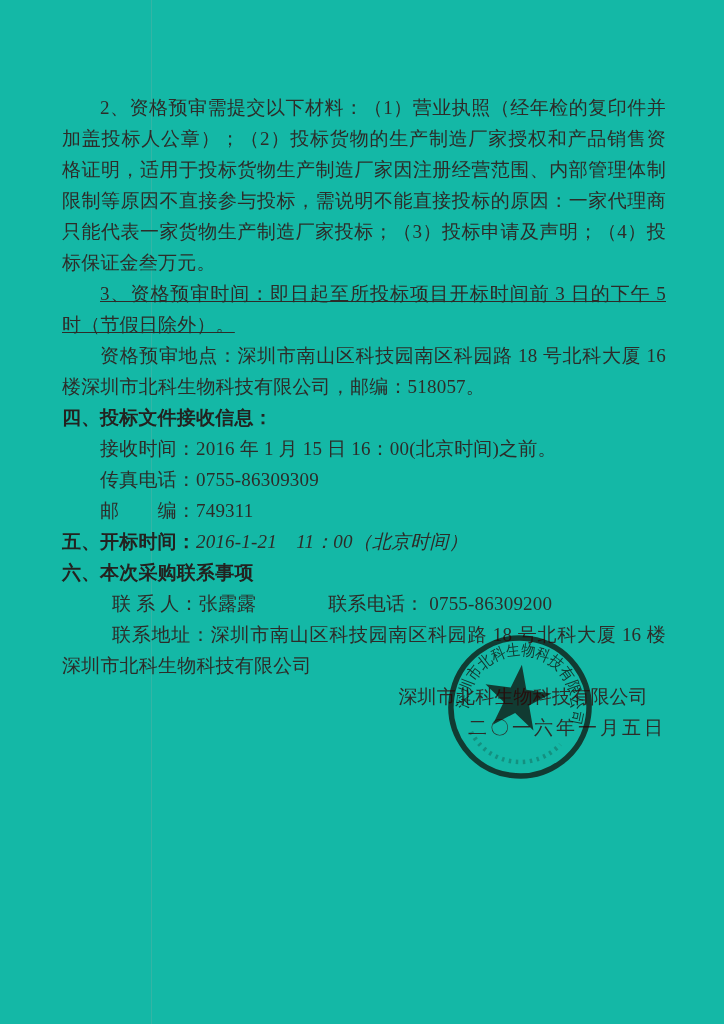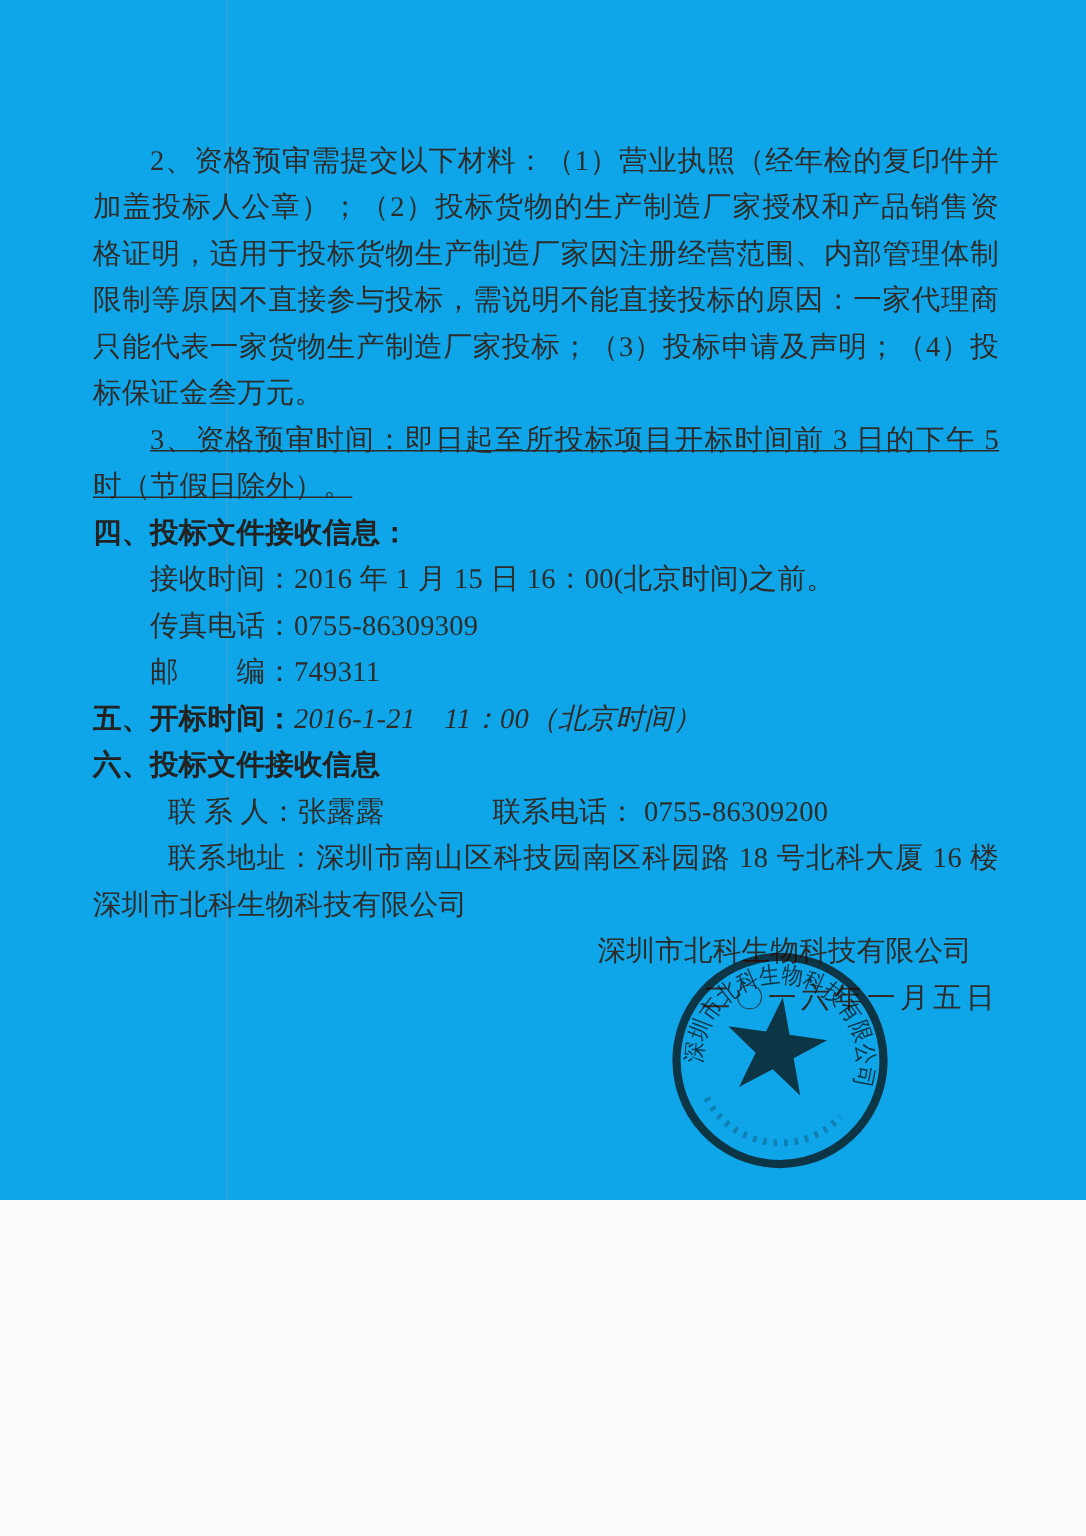--- a/index.html
+++ b/index.html
@@ -3,22 +3,22 @@
 <meta charset="utf-8">
 <style>
   html, body { margin: 0; padding: 0; }
   body {
     width: 724px; height: 1024px;
     background: #fbfbf9;
     font-family: "Liberation Serif", "DejaVu Serif", serif;
   }
   .page {
     position: relative;
-    width: 724px; height: 800px;
-    background: #0ea5e9;
+    width: 724px; height: 1024px;
+    background: #14b8a6;
     overflow: hidden;
     color: #2d2c29;
   }
   .scan-line {
     position: absolute;
     left: 151px; top: 0;
     width: 1px; height: 100%;
     background: rgba(170,170,163,0.22);
   }
   .content {
@@ -71,30 +71,31 @@
 <div class="page">
 
   <div class="scan-line"></div>
 
   <main class="content">
 
     <p class="indent">2、资格预审需提交以下材料：（1）营业执照（经年检的复印件并加盖投标人公章）；（2）投标货物的生产制造厂家授权和产品销售资格证明，适用于投标货物生产制造厂家因注册经营范围、内部管理体制限制等原因不直接参与投标，需说明不能直接投标的原因：一家代理商只能代表一家货物生产制造厂家投标；（3）投标申请及声明；（4）投标保证金叁万元。</p>
 
     <p class="indent p2">3、资格预审时间：即日起至所投标项目开标时间前 3 日的下午 5 时（节假日除外）。</p>
 
+    <p class="indent">资格预审地点：深圳市南山区科技园南区科园路 18 号北科大厦 16 楼深圳市北科生物科技有限公司，邮编：518057。</p>
 
     <p class="heading h4"><span class="h-no">四、</span><span class="h-title">投标文件接收信息：</span></p>
 
     <p class="sub">接收时间：2016 年 1 月 15 日 16：00(北京时间)之前。</p>
     <p class="sub">传真电话：0755-86309309</p>
     <p class="sub">邮　　编：749311</p>
 
     <p class="heading h5"><span class="h-no">五、</span><span class="h-title">开标时间：</span><span class="h-value">2016-1-21　11：00（北京时间）</span></p>
 
-    <p class="heading h6"><span class="h-no">六、</span><span class="h-title">投标文件接收信息</span></p>
+    <p class="heading h6"><span class="h-no">六、</span><span class="h-title">本次采购联系事项</span></p>
 
     <p class="contact-line"><span>联 系 人：张露露</span><span class="phone">联系电话： 0755-86309200</span></p>
 
     <p class="contact-addr">联系地址：深圳市南山区科技园南区科园路 18 号北科大厦 16 楼深圳市北科生物科技有限公司</p>
 
     <p class="sig sig-company">深圳市北科生物科技有限公司</p>
     <p class="sig sig-date">二〇一六年一月五日</p>
 
   </main>
 

